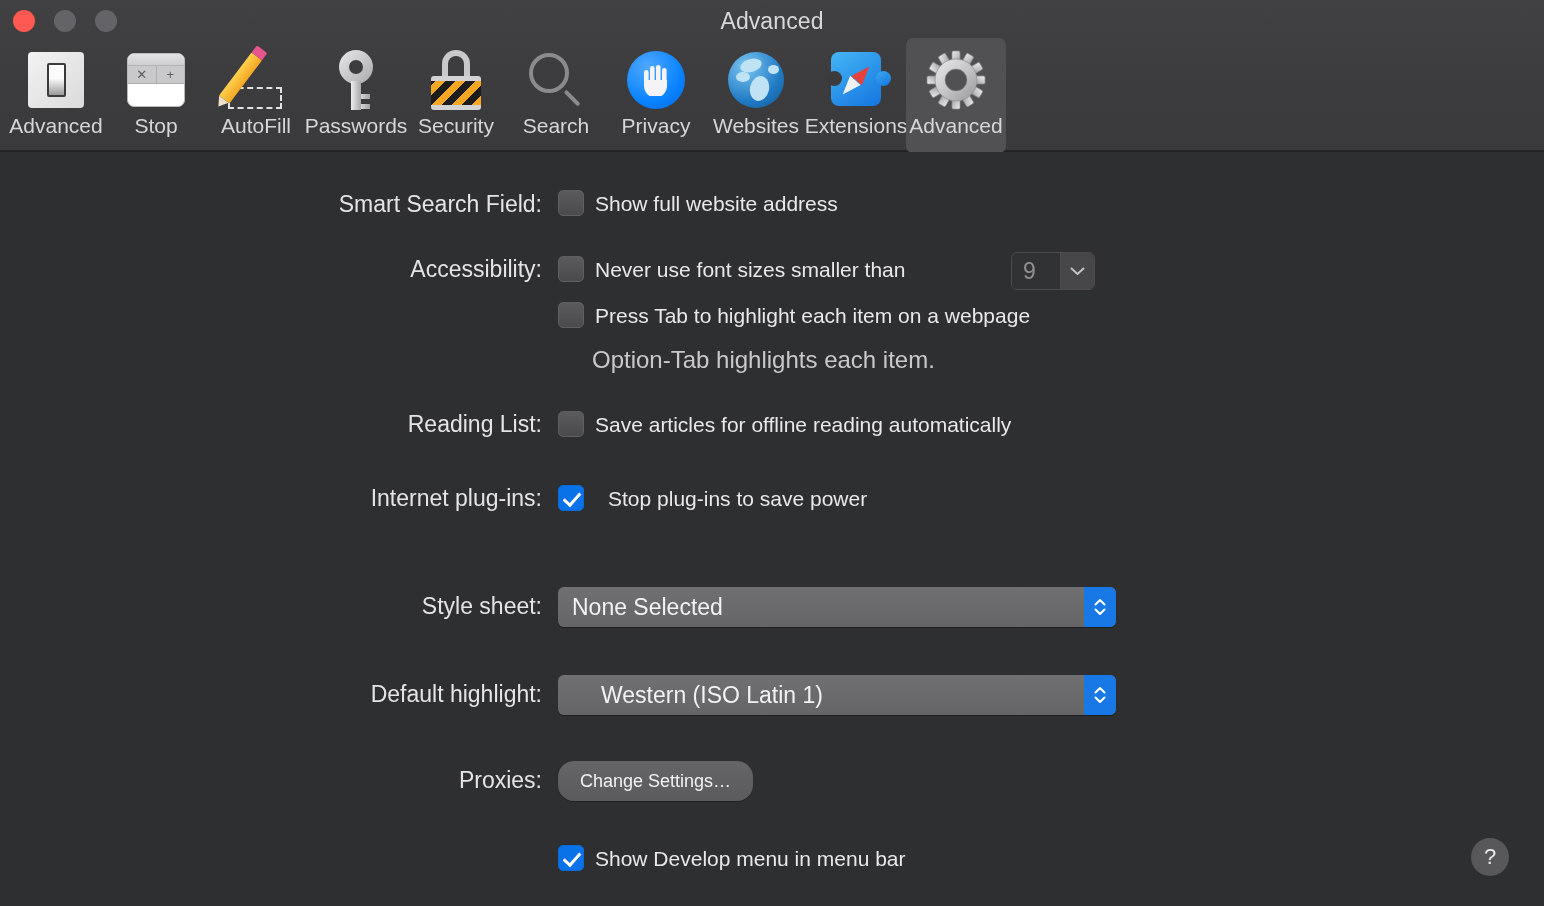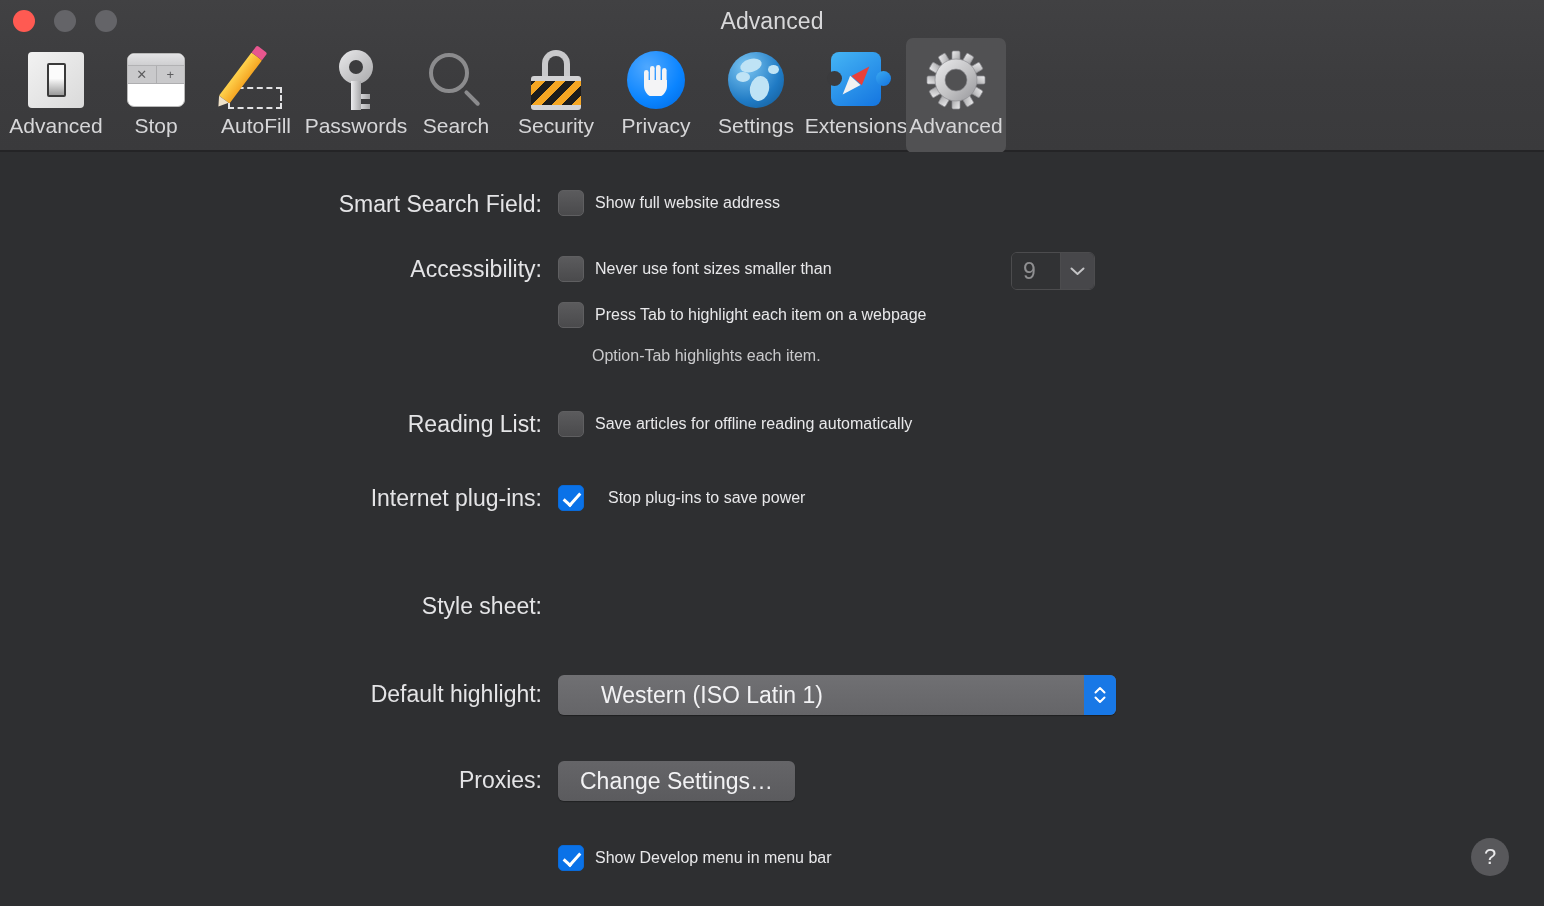--- a/index.html
+++ b/index.html
@@ -358,29 +358,29 @@
   .cb.on::after {
     content: "";
     position: absolute;
     left: 8px; top: 3px;
     width: 7px; height: 14px;
     border: solid #ffffff;
     border-width: 0 3px 3px 0;
     transform: rotate(42deg);
   }
   .cb-text {
-    font-size: 16px;
+    font-size: 21px;
     color: #e8e8ea;
     white-space: nowrap;
     line-height: 1;
   }
 
   .hint {
     position: absolute;
-    font-size: 16px;
+    font-size: 24px;
     color: #c9c9cb;
     white-space: nowrap;
     line-height: 1;
   }
 
   
   .combo {
     position: absolute;
     display: flex;
     align-items: stretch;
@@ -431,24 +431,24 @@
     background: #1878e6;
     display: flex; align-items: center; justify-content: center;
   }
   .popup .parrows svg { display:block; }
 
   
   .pushbtn {
     position: absolute;
     height: 40px;
     padding: 0 22px;
-    border-radius: 6px;
+    border-radius: 16px;
     background: linear-gradient(to bottom,#656568,#5b5b5e);
     display: flex; align-items: center; justify-content: center;
-    font-size: 23px;
+    font-size: 18px;
     color: #f2f2f4;
     white-space: nowrap;
     box-shadow: 0 1px 1px rgba(0,0,0,.3);
   }
 
   
   #help-button {
     position: absolute;
     left: 1471px; top: 838px;
     width: 38px; height: 38px;
@@ -517,36 +517,36 @@
             <div class="shaft"></div>
               <div class="tooth1"></div>
               <div class="tooth2"></div>
           </div>
         </div>
         <div class="tab-label">Passwords</div>
       </div>
 
       <div class="tab">
         <div class="icon-wrap">
+          <div class="ico ico-lock">
+            <div class="shackle"></div>
+              <div class="body"></div>
+          </div>
+        </div>
+        <div class="tab-label">Security</div>
+      </div>
+
+      <div class="tab">
+        <div class="icon-wrap">
           <div class="ico ico-search">
             <div class="glass"></div>
               <div class="handle"></div>
           </div>
         </div>
         <div class="tab-label">Search</div>
-      </div>
-
-      <div class="tab">
-        <div class="icon-wrap">
-          <div class="ico ico-lock">
-            <div class="shackle"></div>
-              <div class="body"></div>
-          </div>
-        </div>
-        <div class="tab-label">Security</div>
       </div>
 
       <div class="tab">
         <div class="icon-wrap">
           <div class="ico ico-privacy">
             <svg width="30" height="32" viewBox="0 0 30 32" aria-hidden="true">
               <g fill="#f4f4f6">
                 <rect x="3" y="6" width="4.6" height="15" rx="2.3"></rect>
                 <rect x="9" y="2" width="4.6" height="19" rx="2.3"></rect>
                 <rect x="15" y="1" width="4.6" height="20" rx="2.3"></rect>
@@ -561,21 +561,21 @@
 
       <div class="tab">
         <div class="icon-wrap">
           <div class="ico ico-globe">
             <div class="land l1"></div>
               <div class="land l2"></div>
             <div class="land l3"></div>
               <div class="land l4"></div>
           </div>
         </div>
-        <div class="tab-label">Settings</div>
+        <div class="tab-label">Websites</div>
       </div>
 
       <div class="tab">
         <div class="icon-wrap">
           <div class="ico ico-ext">
             <div class="piece"></div>
             <div class="notch"></div>
             <div class="knob"></div>
             <div class="needle-r"></div>
             <div class="needle-w"></div>
@@ -659,20 +659,29 @@
       <div class="cb-text">Save articles for offline reading automatically</div>
     </div>
 
     <div class="field-label" style="top:335px;">Internet plug-ins:</div>
     <div class="cbrow" style="left:558px; top:333px;gap:24px;">
       <div class="cb on"></div>
       <div class="cb-text">Stop plug-ins to save power</div>
     </div>
 
     <div class="field-label" style="top:443px;">Style sheet:</div>
+    <div class="popup" style="left:558px; top:435px; width:558px;">
+      <div class="ptext">None Selected</div>
+      <div class="parrows">
+        <svg width="14" height="22" viewBox="0 0 14 22" aria-hidden="true">
+          <path d="M2.5 8.5 L7 4 L11.5 8.5" fill="none" stroke="#ffffff" stroke-width="2" stroke-linecap="round" stroke-linejoin="round"></path>
+          <path d="M2.5 13.5 L7 18 L11.5 13.5" fill="none" stroke="#ffffff" stroke-width="2" stroke-linecap="round" stroke-linejoin="round"></path>
+        </svg>
+      </div>
+    </div>
 
     <div class="field-label" style="top:531px;">Default highlight:</div>
     <div class="popup" style="left:558px; top:523px; width:558px;padding-left:29px;">
       <div class="ptext">Western (ISO Latin 1)</div>
       <div class="parrows">
         <svg width="14" height="22" viewBox="0 0 14 22" aria-hidden="true">
           <path d="M2.5 8.5 L7 4 L11.5 8.5" fill="none" stroke="#ffffff" stroke-width="2" stroke-linecap="round" stroke-linejoin="round"></path>
           <path d="M2.5 13.5 L7 18 L11.5 13.5" fill="none" stroke="#ffffff" stroke-width="2" stroke-linecap="round" stroke-linejoin="round"></path>
         </svg>
       </div>

